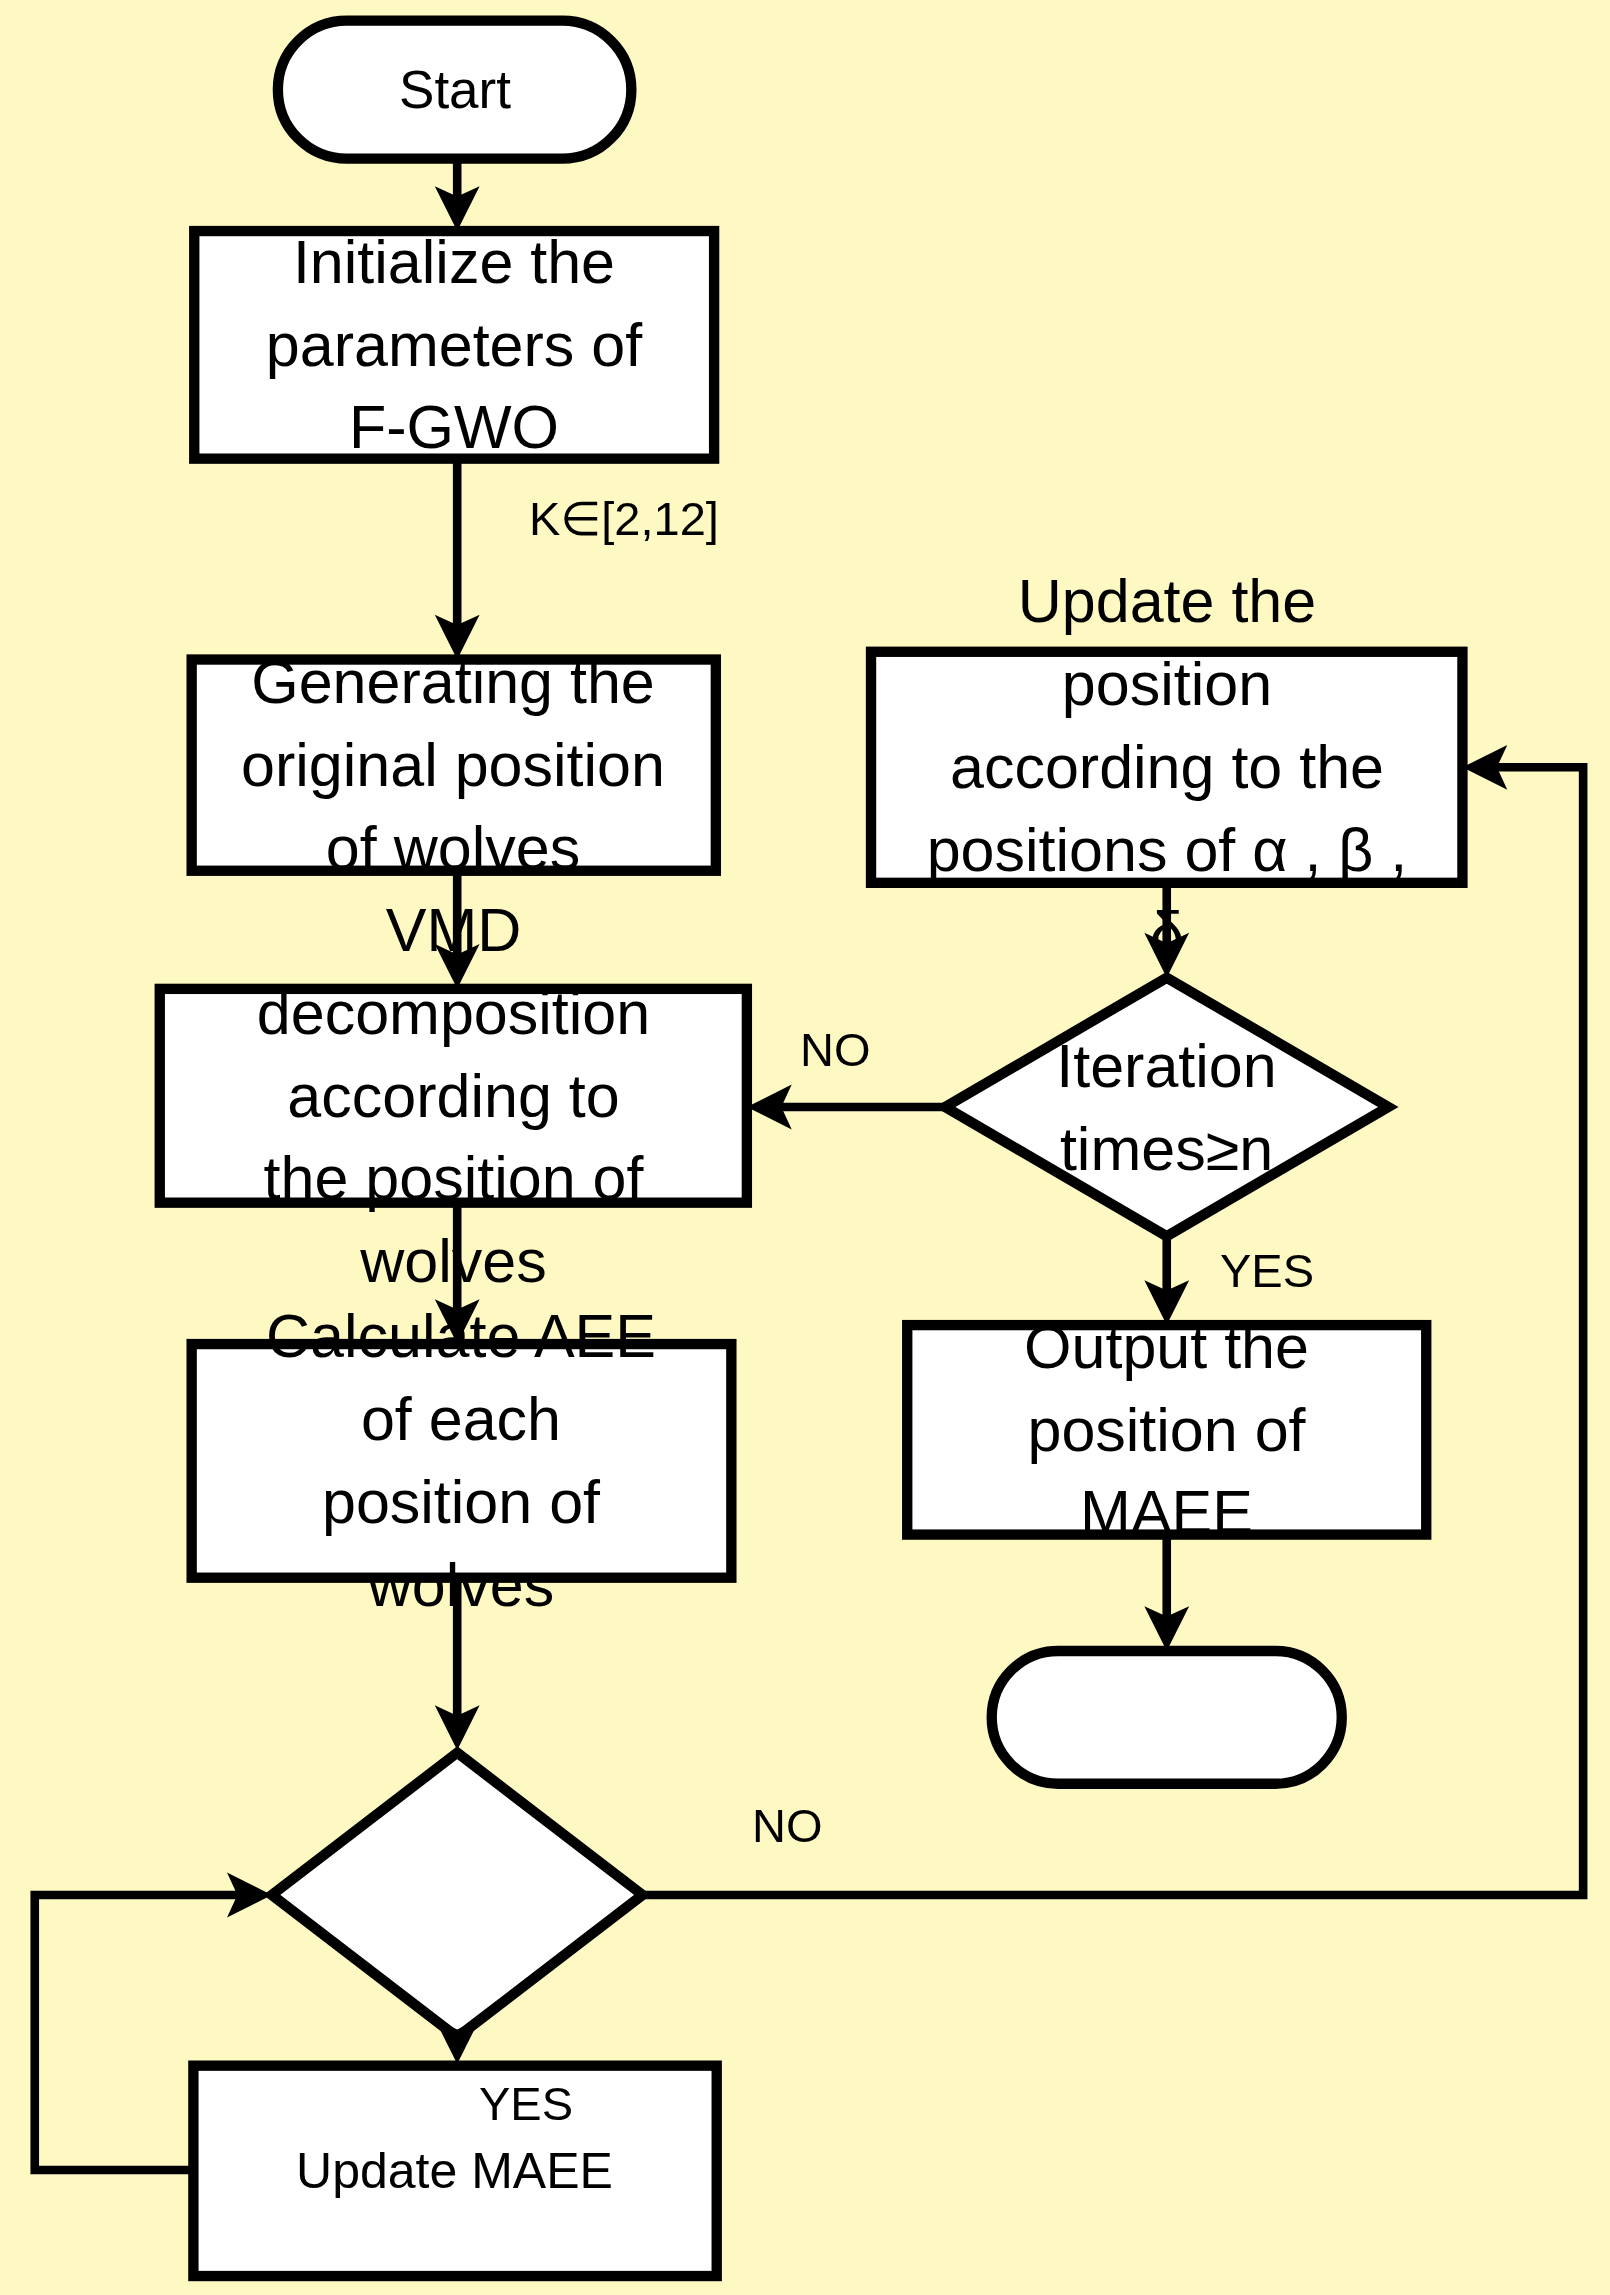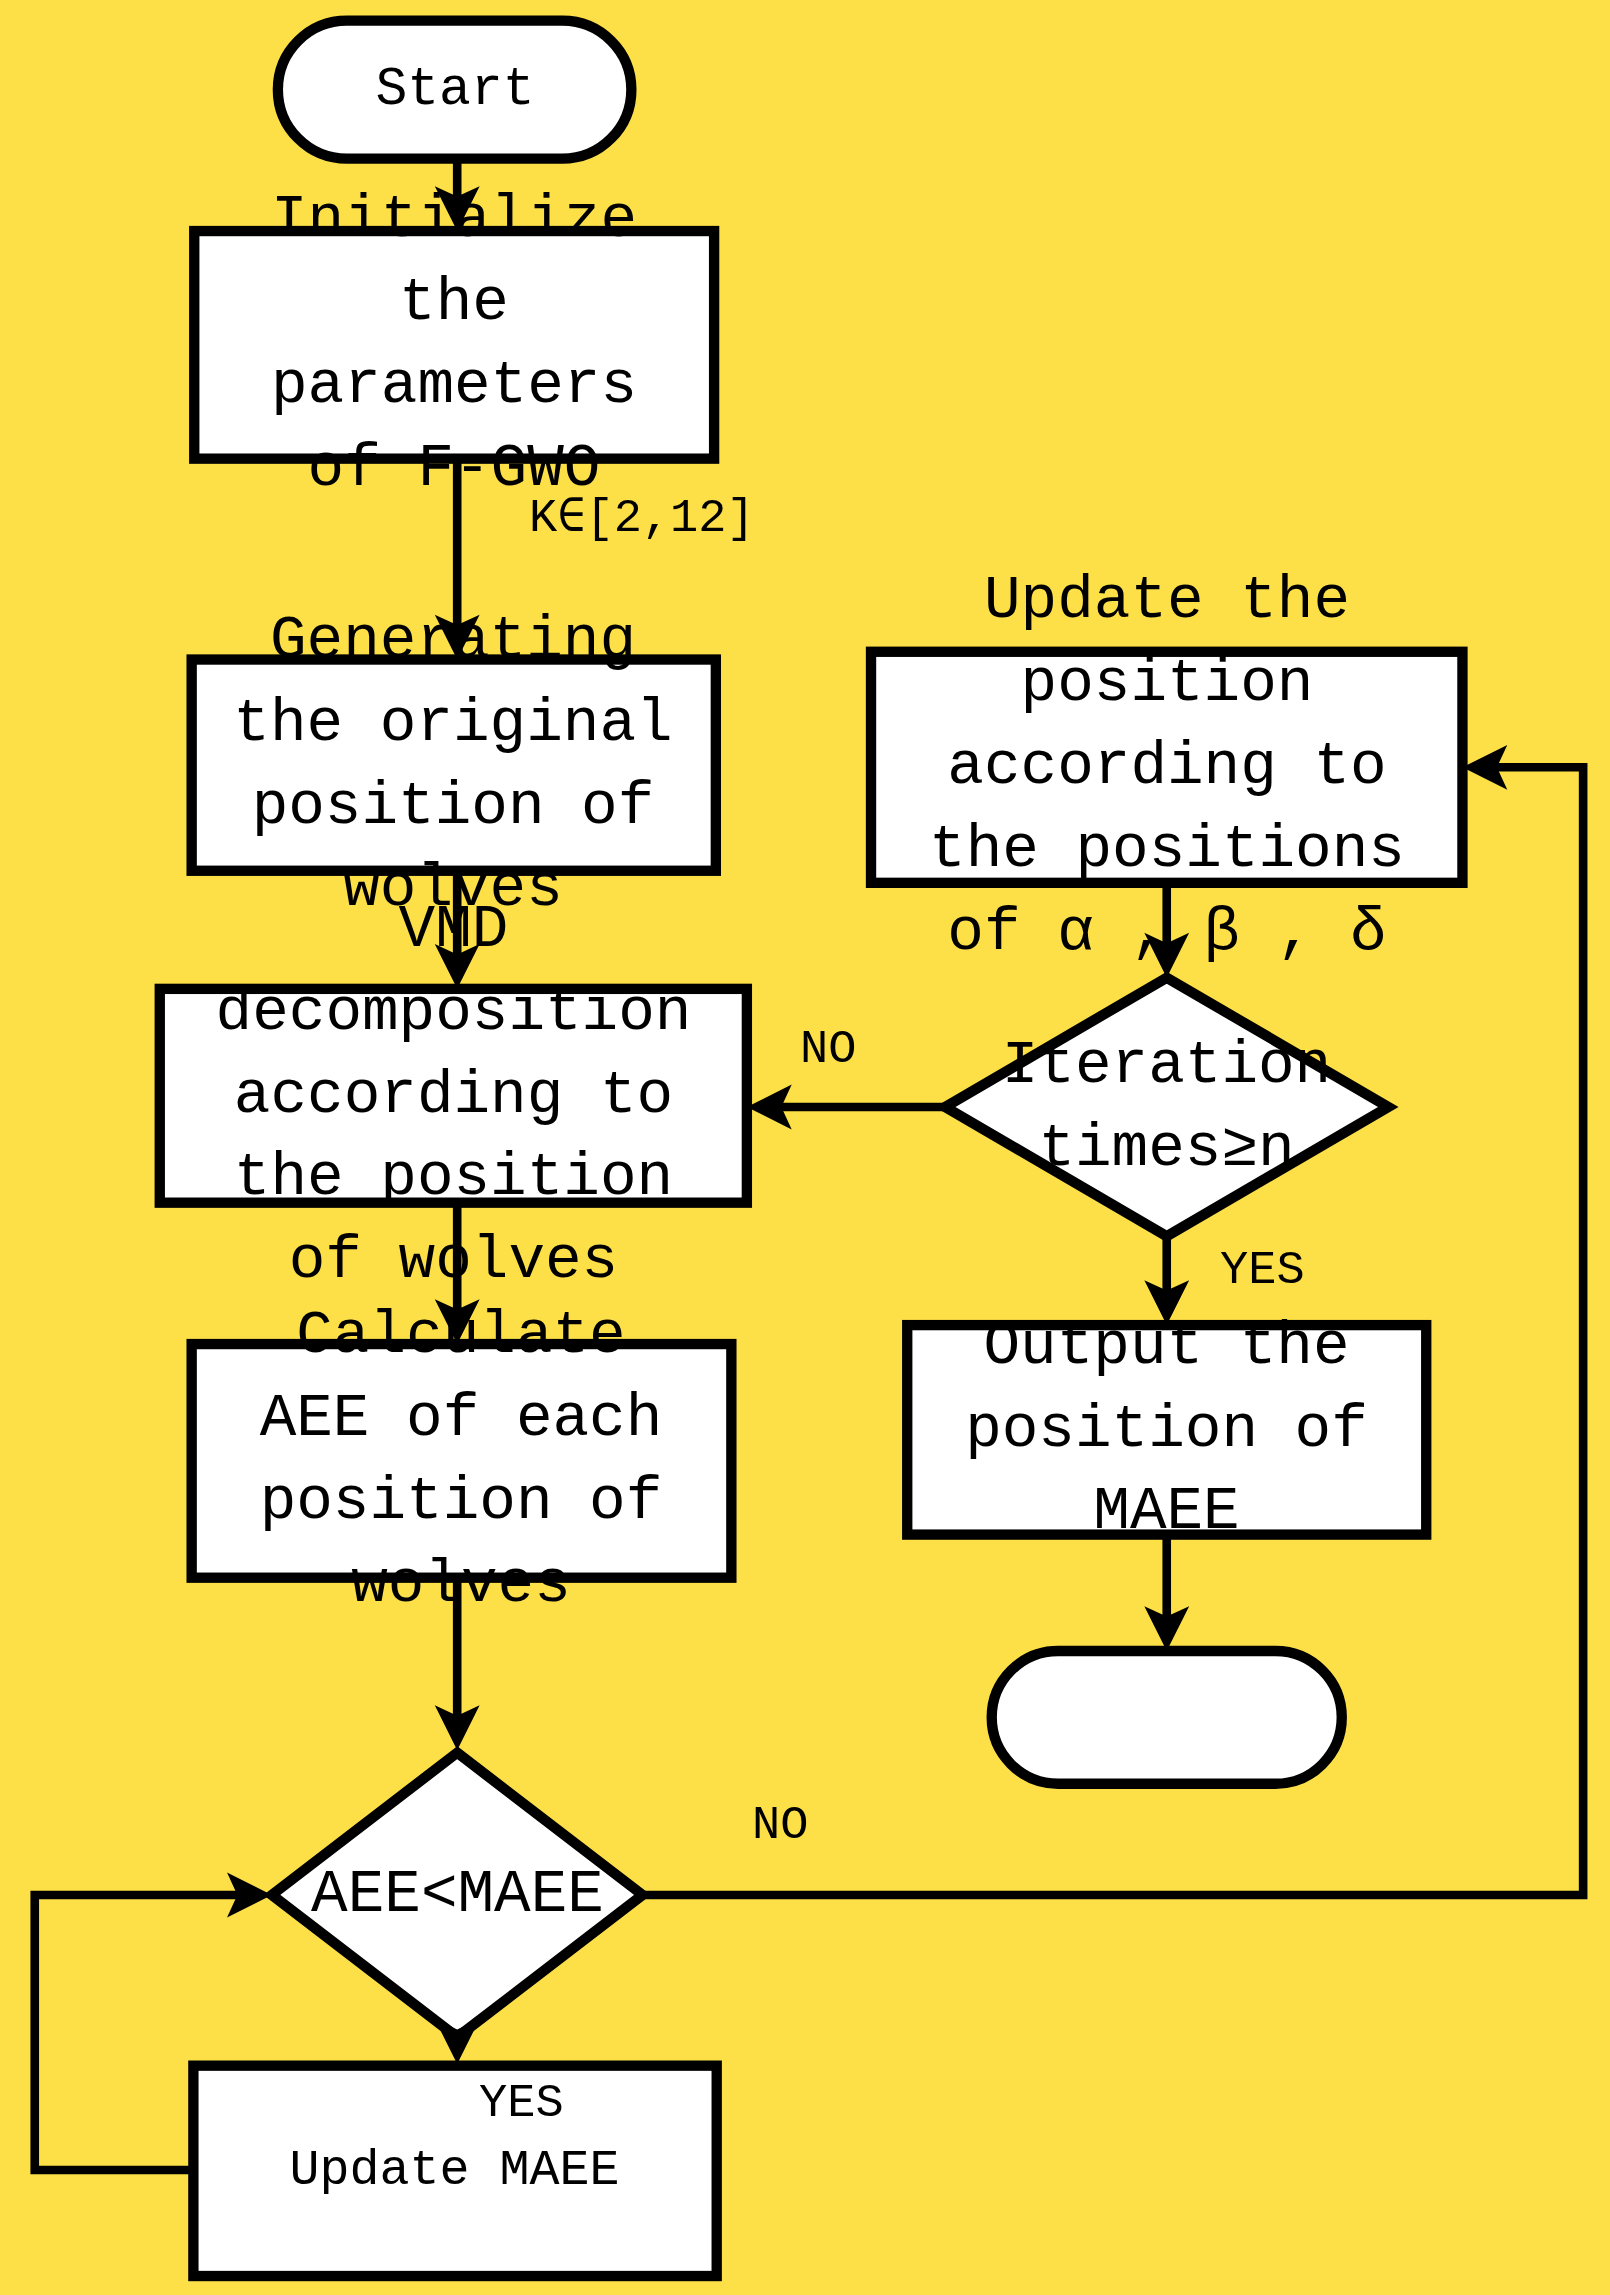--- a/index.html
+++ b/index.html
@@ -4,22 +4,22 @@
 <style>
   html, body {
     margin: 0;
     padding: 0;
     background: #ffffff;
   }
   .canvas {
     position: relative;
     width: 1611px;
     height: 2295px;
-    background: #fde047;
-    font-family: Liberation Mono, monospace;
+    background: #fef9c3;
+    font-family: Liberation Sans, sans-serif;
     color: #000000;
   }
   .layer {
     position: absolute;
     left: 0;
     top: 0;
   }
   .shape {
     fill: #ffffff;
     stroke: #000000;
@@ -131,21 +131,20 @@
 
     <path class="edge" d="M1353,1780 L1353,1877"></path>
     <polygon class="head" points="1353,1915 1327,1863 1353,1875 1379,1863"></polygon>
   </svg>
 
   <div class="node-label terminal lbl-start">Start</div>
   <div class="node-label lbl-init">Initialize the parameters of F-GWO</div>
   <div class="node-label lbl-vmd">VMD decomposition according to the position of wolves</div>
   <div class="node-label lbl-gen">Generating the original position of wolves</div>
   <div class="node-label lbl-calc">Calculate AEE of each position of wolves</div>
-  <div class="node-label lbl-aee">AEE&lt;MAEE</div>
   <div class="node-label big lbl-umaee">Update MAEE</div>
   <div class="node-label lbl-iter">Iteration times≥n</div>
   <div class="node-label lbl-upos">Update the position according to the positions of α , β , δ</div>
   <div class="node-label lbl-output">Output the position of MAEE</div>
 
   <div class="edge-label lbl-k">K∈[2,12]</div>
   <div class="edge-label lbl-iter-no">NO</div>
   <div class="edge-label lbl-iter-yes">YES</div>
   <div class="edge-label lbl-aee-no">NO</div>
   <div class="edge-label lbl-aee-yes">YES</div>

